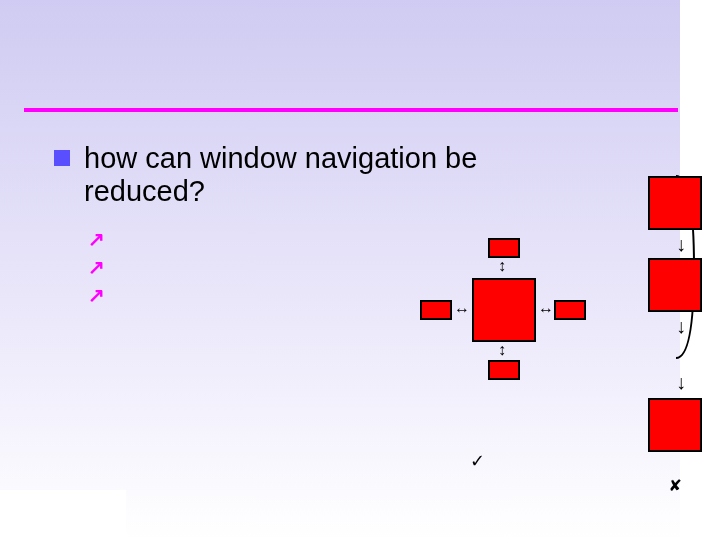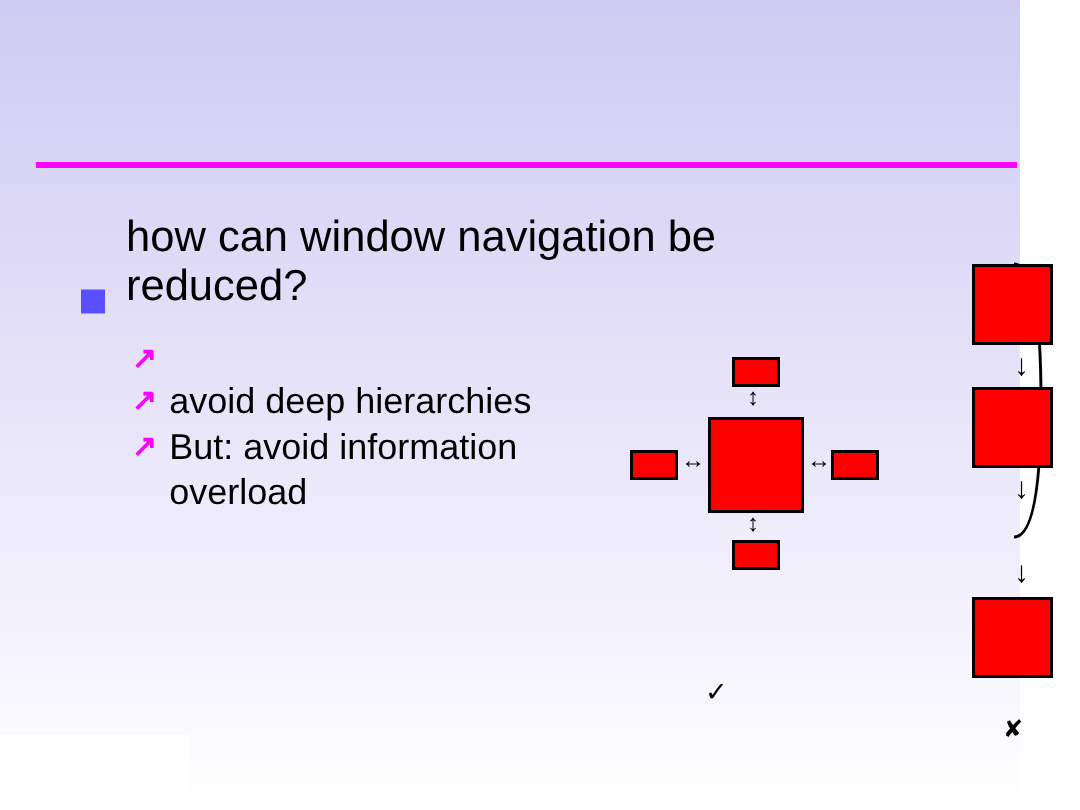--- a/index.html
+++ b/index.html
@@ -1,20 +1,20 @@
 <!DOCTYPE html>
 <html><head>
 <meta charset="utf-8">
 <style>
 html,body{margin:0;padding:0}
 body{width:720px;height:540px;font-family:Arial,Helvetica,sans-serif;color:#000;position:relative;overflow:hidden;background:#fff}
 .bg{position:absolute;inset:0;background:linear-gradient(180deg,#cfcbf2 0%,#ece9fb 60%,#ffffff 100%)}
 .rule{position:absolute;left:24px;right:42px;top:108px;height:4px;background:#ff00ff}
 .content{position:absolute;left:54px;top:142px;right:0}
-.h1{display:flex;align-items:flex-end}
+.h1{display:flex;align-items:flex-start}
 .sqbullet{width:16px;height:16px;background:#5a4fff;margin-top:8px;margin-right:14px;flex:0 0 auto}
 .h1-text{font-size:29px;line-height:1.15;max-width:520px}
 .sub{margin-top:16px;margin-left:34px}
 .subitem{display:flex;align-items:flex-start;font-size:24px;line-height:1.25;margin-bottom:1px}
 .arrow{color:#ff00ff;font-weight:bold;margin-right:8px;font-size:20px;margin-top:2px;flex:0 0 auto}
 .subtext{max-width:300px}
 
 .diagram{position:absolute;left:420px;top:218px;width:170px;height:210px}
 .box{position:absolute;background:#ff0000;border:2px solid #000}
 .big{width:60px;height:60px}
@@ -42,25 +42,23 @@
   <div class="h1">
     <div class="sqbullet"></div>
     <div class="h1-text">how can window navigation be reduced?</div>
   </div>
   <div class="sub">
     <div class="subitem">
       <span class="arrow">↗</span>
     </div>
     <div class="subitem">
       <span class="arrow">↗</span>
-      <span class="subtext">avoid deep hierarchies</span>
     </div>
     <div class="subitem">
       <span class="arrow">↗</span>
-      <span class="subtext">But: avoid information overload</span>
     </div>
   </div>
 </div>
 
 <div class="diagram">
   <div class="box big" style="left:52px;top:60px"></div>
   <div class="box small" style="left:68px;top:20px"></div>
   <div class="box small" style="left:68px;top:142px"></div>
   <div class="box small" style="left:0px;top:82px"></div>
   <div class="box small" style="left:134px;top:82px"></div>

